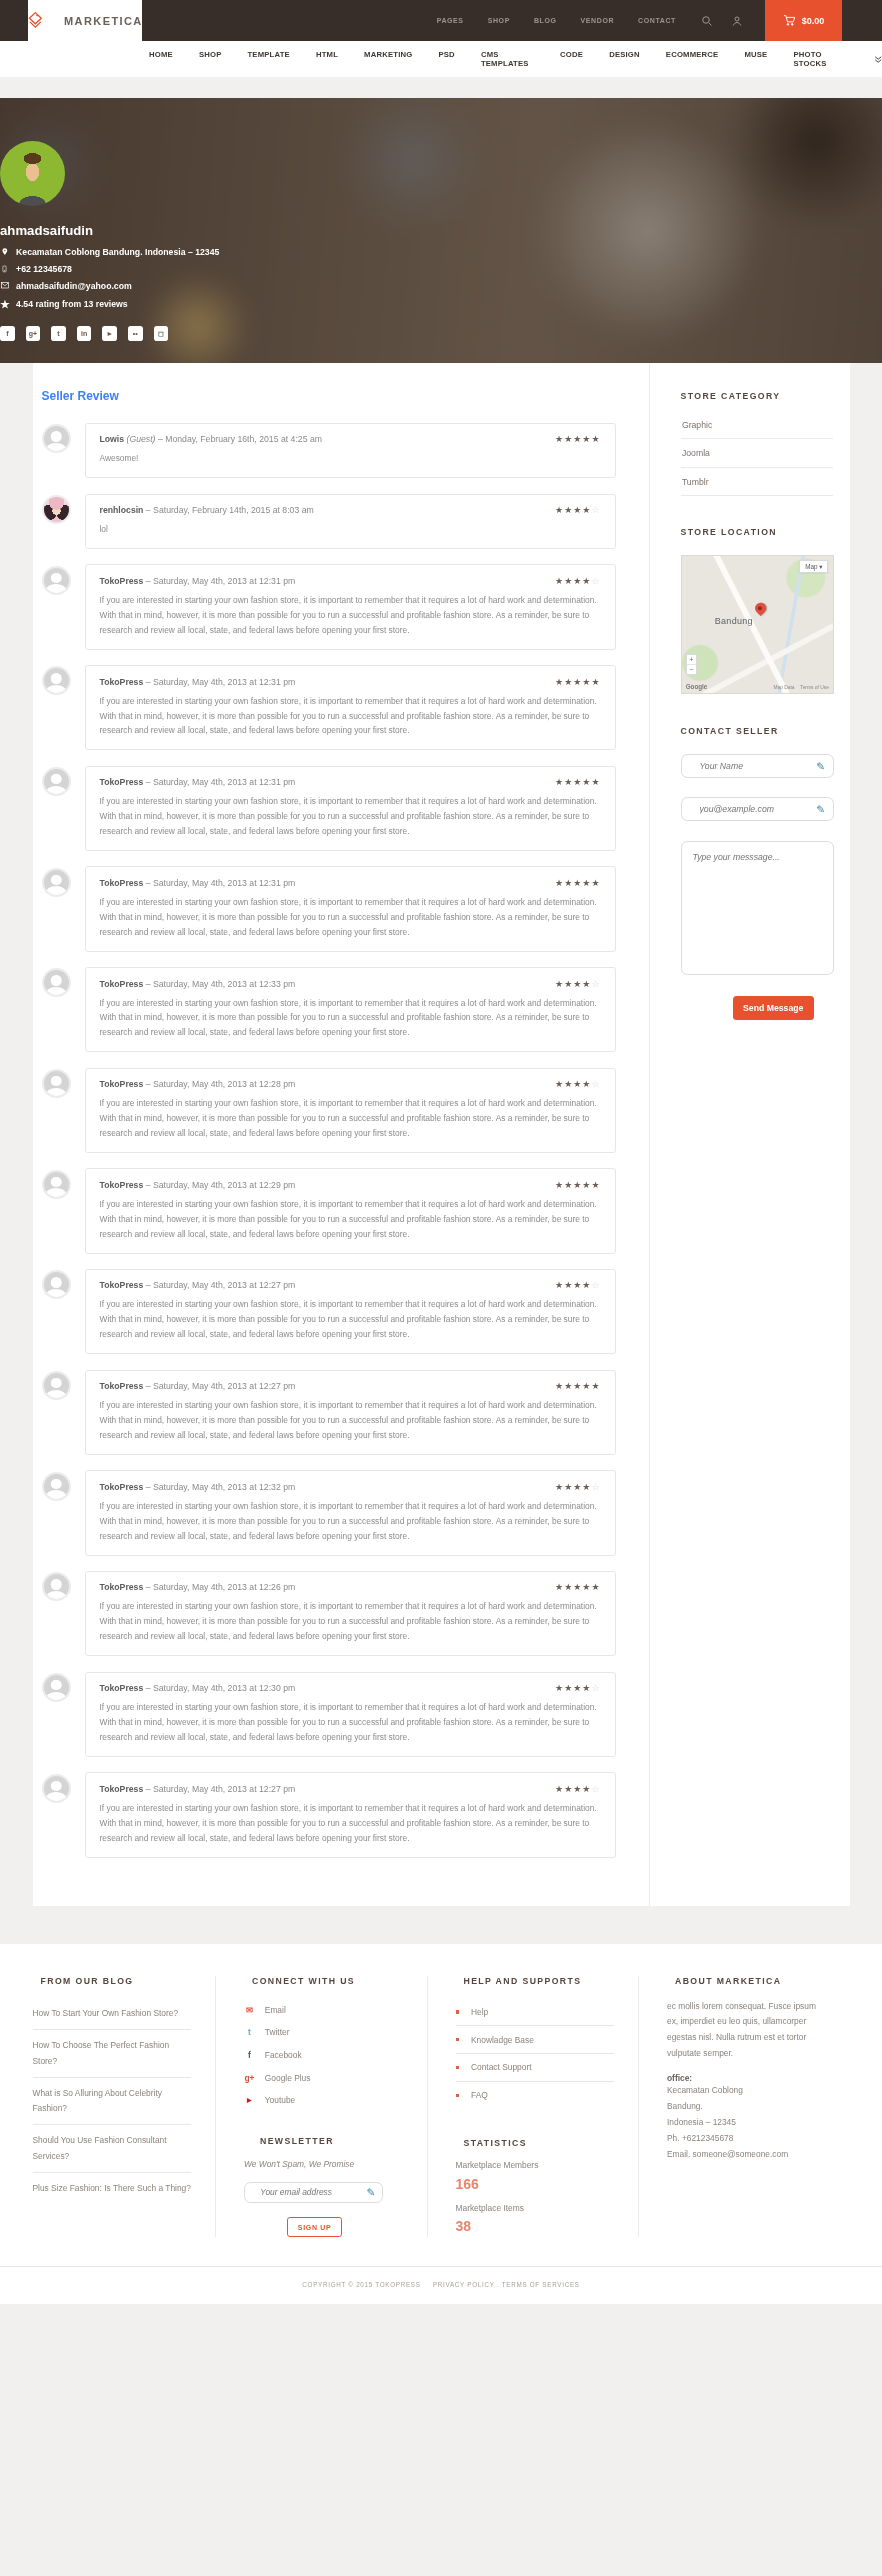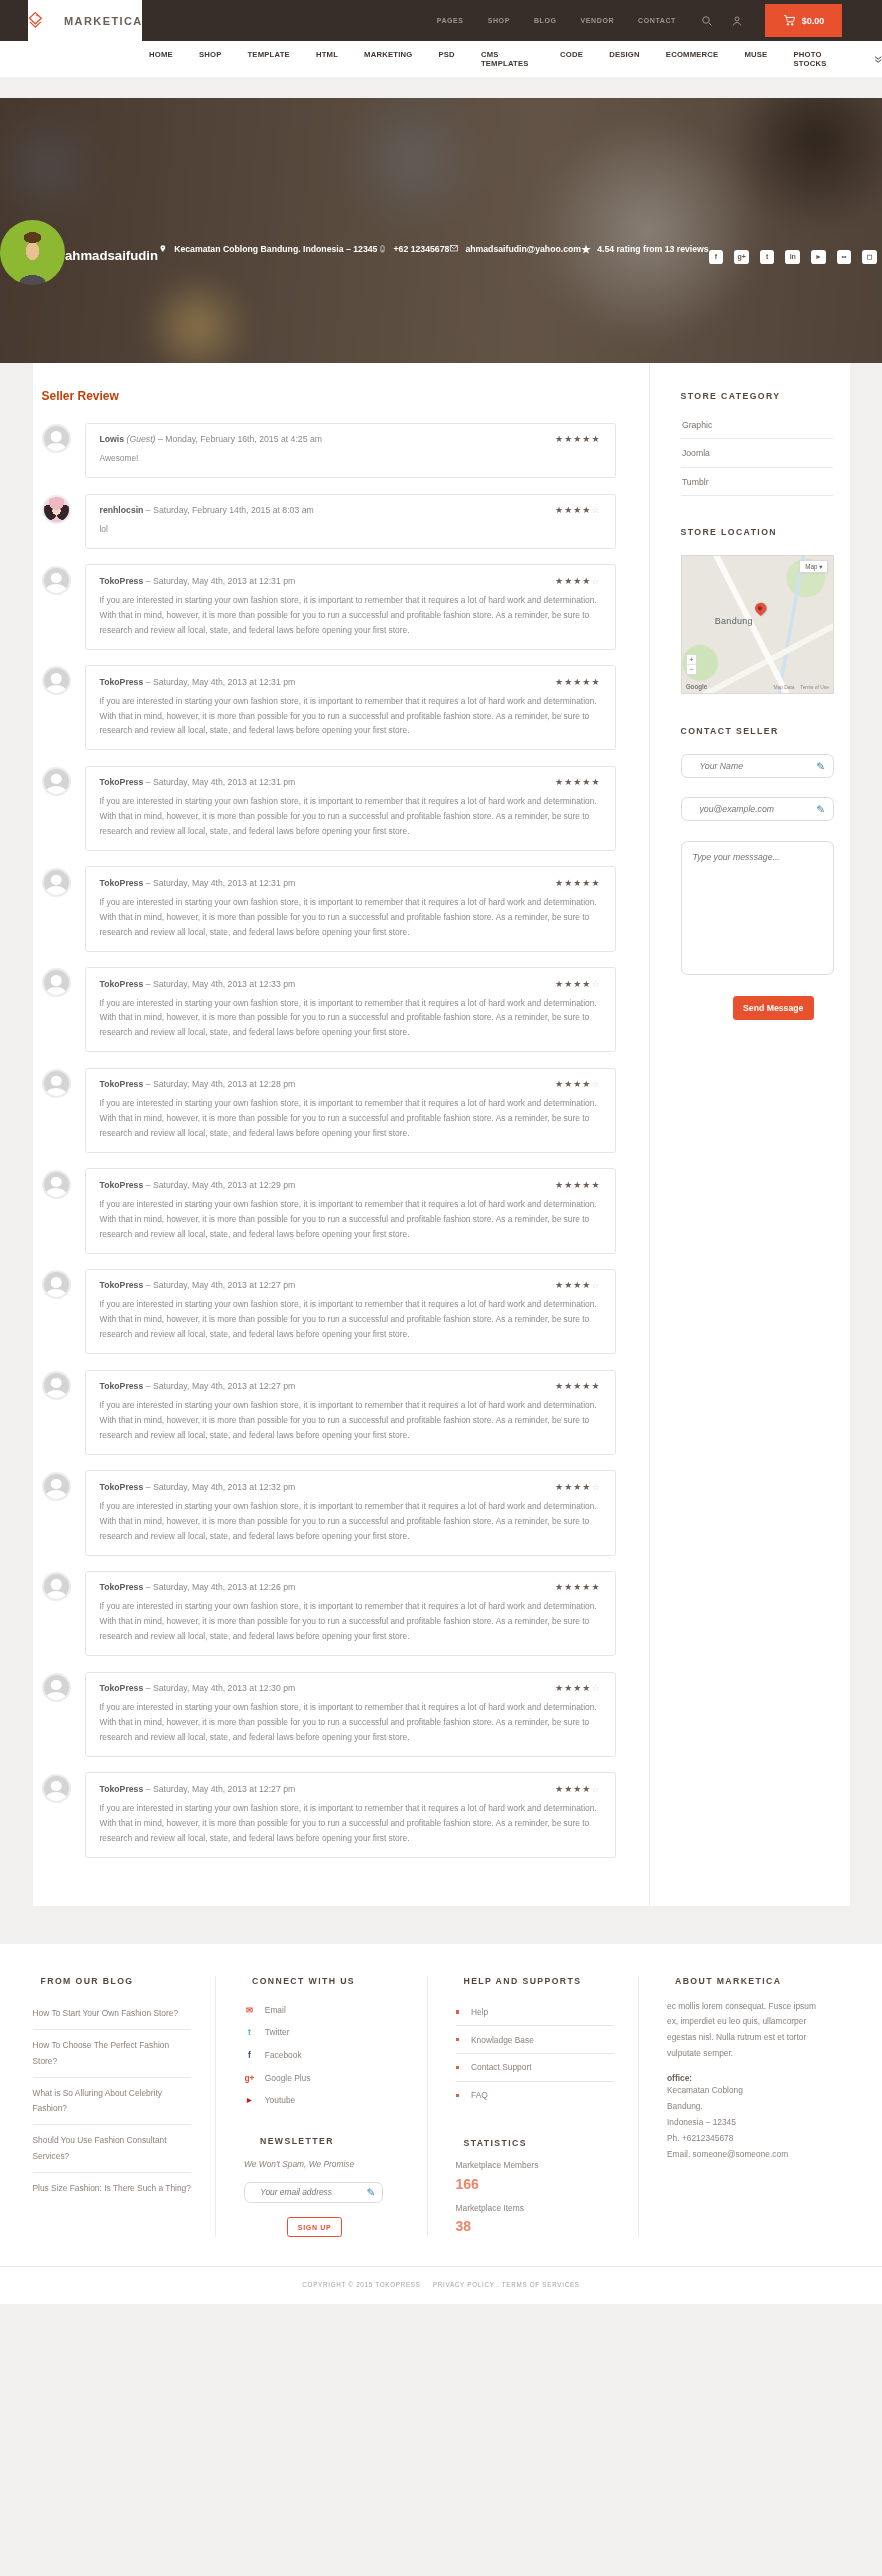--- a/index.html
+++ b/index.html
@@ -8,57 +8,57 @@
   a { text-decoration:none; color:inherit; cursor:pointer; }
 
   
   .topbar { height:41px; background:#382e29; display:flex; align-items:center; position:relative; }
   .logo-box { position:absolute; left:28px; top:0; height:41px; width:114px; background:#fff; display:flex; align-items:center; justify-content:center; gap:20px; }
   .logo-text { font-size:11px; font-weight:bold; letter-spacing:1.4px; color:#6b6058; }
   .topnav { margin-left:auto; display:flex; gap:24px; }
   .topnav-item { font-size:7px; font-weight:bold; letter-spacing:0.6px; color:#9e948e; }
   .top-icons { display:flex; gap:18px; margin:0 22px 0 25px; align-items:center; }
   .top-icon { display:inline-flex; cursor:pointer; }
-  .cart { width:77px; height:33px; background:#e8512e; color:#fff; display:flex; align-items:center; justify-content:center; gap:6.3px; font-size:9px; font-weight:bold; margin-right:40px; cursor:pointer; }
+  .cart { width:77px; height:41px; background:#e8512e; color:#fff; display:flex; align-items:center; justify-content:center; gap:6.3px; font-size:9px; font-weight:bold; margin-right:40px; cursor:pointer; }
 
   
   .mainnav { background:#fff; height:36px; display:flex; align-items:center; padding-left:149px; gap:26px; }
   .mainnav-item { font-size:7.7px; font-weight:bold; letter-spacing:0.2px; color:#40362f; }
   .menu-chevron { display:inline-flex; margin-left:4.2px; cursor:pointer; }
   .substrip { height:21px; background:#f1f0ee; }
 
   
   .banner { height:265px; position:relative; overflow:hidden; background:#6b584a; }
   .banner-photo { position:absolute; inset:-28px; filter:blur(9.8px);
     background:
       radial-gradient(circle 77px at 24% 80%, rgba(242,203,122,.85), transparent 70%),
       radial-gradient(circle 160px at 72% 50%, rgba(228,218,206,.9), transparent 72%),
       radial-gradient(circle 119px at 90% 22%, rgba(48,36,28,.95), transparent 75%),
       radial-gradient(circle 105px at 47% 28%, rgba(152,163,178,.55), transparent 70%),
       radial-gradient(circle 84px at 8% 30%, rgba(120,130,150,.5), transparent 70%),
       linear-gradient(95deg,#5c4a3d 0%, #7d6a59 35%, #93806c 60%, #6e5c4e 100%); }
   .banner-overlay { position:absolute; inset:0; background:rgba(42,32,26,.46); }
-  .banner-content { position:absolute; inset:0; display:flex; flex-direction:row; align-items:center; padding-top:43px; color:#fff; }
+  .banner-content { position:absolute; inset:0; display:flex; flex-direction:column; padding-top:43px; color:#fff; }
   .profile-avatar { width:65px; height:65px; border-radius:50%; flex:0 0 auto;
     background:
       radial-gradient(ellipse 21.6px 12px at 50% 96%, #4e4e50 0 60%, transparent 61%),
       radial-gradient(ellipse 14.6px 9px at 50% 27%, #5a3a1c 0 60%, transparent 61%),
       radial-gradient(ellipse 11px 14.6px at 50% 48%, #eabf92 0 60%, transparent 61%),
       #8cb931; }
   .profile-name { font-size:13.2px; font-weight:bold; margin:16.7px 0 9px; }
   .pline { display:flex; align-items:center; gap:6.3px; font-size:8.7px; font-weight:bold; margin-bottom:7px; }
   .pline .pi { display:inline-flex; width:9.8px; justify-content:center; }
   .socials { display:flex; gap:11px; margin-top:9.8px; }
   .social-icon { width:14.6px; height:14.6px; border-radius:2.8px; background:#fff; color:#6b584a; font-size:7px; font-weight:bold; display:inline-flex; align-items:center; justify-content:center; cursor:pointer; }
 
   
   .page { background:#f1f0ee; }
   .card { width:817px; margin:0 auto; background:#fff; display:flex; }
   .main-col { flex:1; padding:25px 33px 33px 9px; }
-  .page-title { font-size:12px; color:#c2410c; margin:1.4px 0 19.5px; font-weight:bold; }
+  .page-title { font-size:12px; color:#3b82f6; margin:1.4px 0 19.5px; font-weight:bold; }
 
   .review { display:flex; margin-bottom:15.3px; }
   .avatar-wrap { width:43px; flex:0 0 43px; padding-top:1.4px; }
   .avatar { width:29px; height:29px; border-radius:50%; background:#d4d4d4; border:2.1px solid #ececec; position:relative; overflow:hidden; }
   .avatar::before { content:""; position:absolute; top:4.9px; left:50%; transform:translateX(-50%); width:10.5px; height:10.5px; border-radius:50%; background:#fff; }
   .avatar::after { content:""; position:absolute; bottom:-4.9px; left:50%; transform:translateX(-50%); width:21px; height:13.2px; border-radius:50% 50% 0 0; background:#fff; }
   .avatar.avatar-photo { background:
       radial-gradient(circle at 50% 20%, #eeb7c4 0 32%, transparent 33%),
       radial-gradient(circle at 50% 55%, #f4d7c4 0 22%, transparent 23%),
       radial-gradient(circle at 20% 62%, #35252a 0 30%, transparent 31%),

